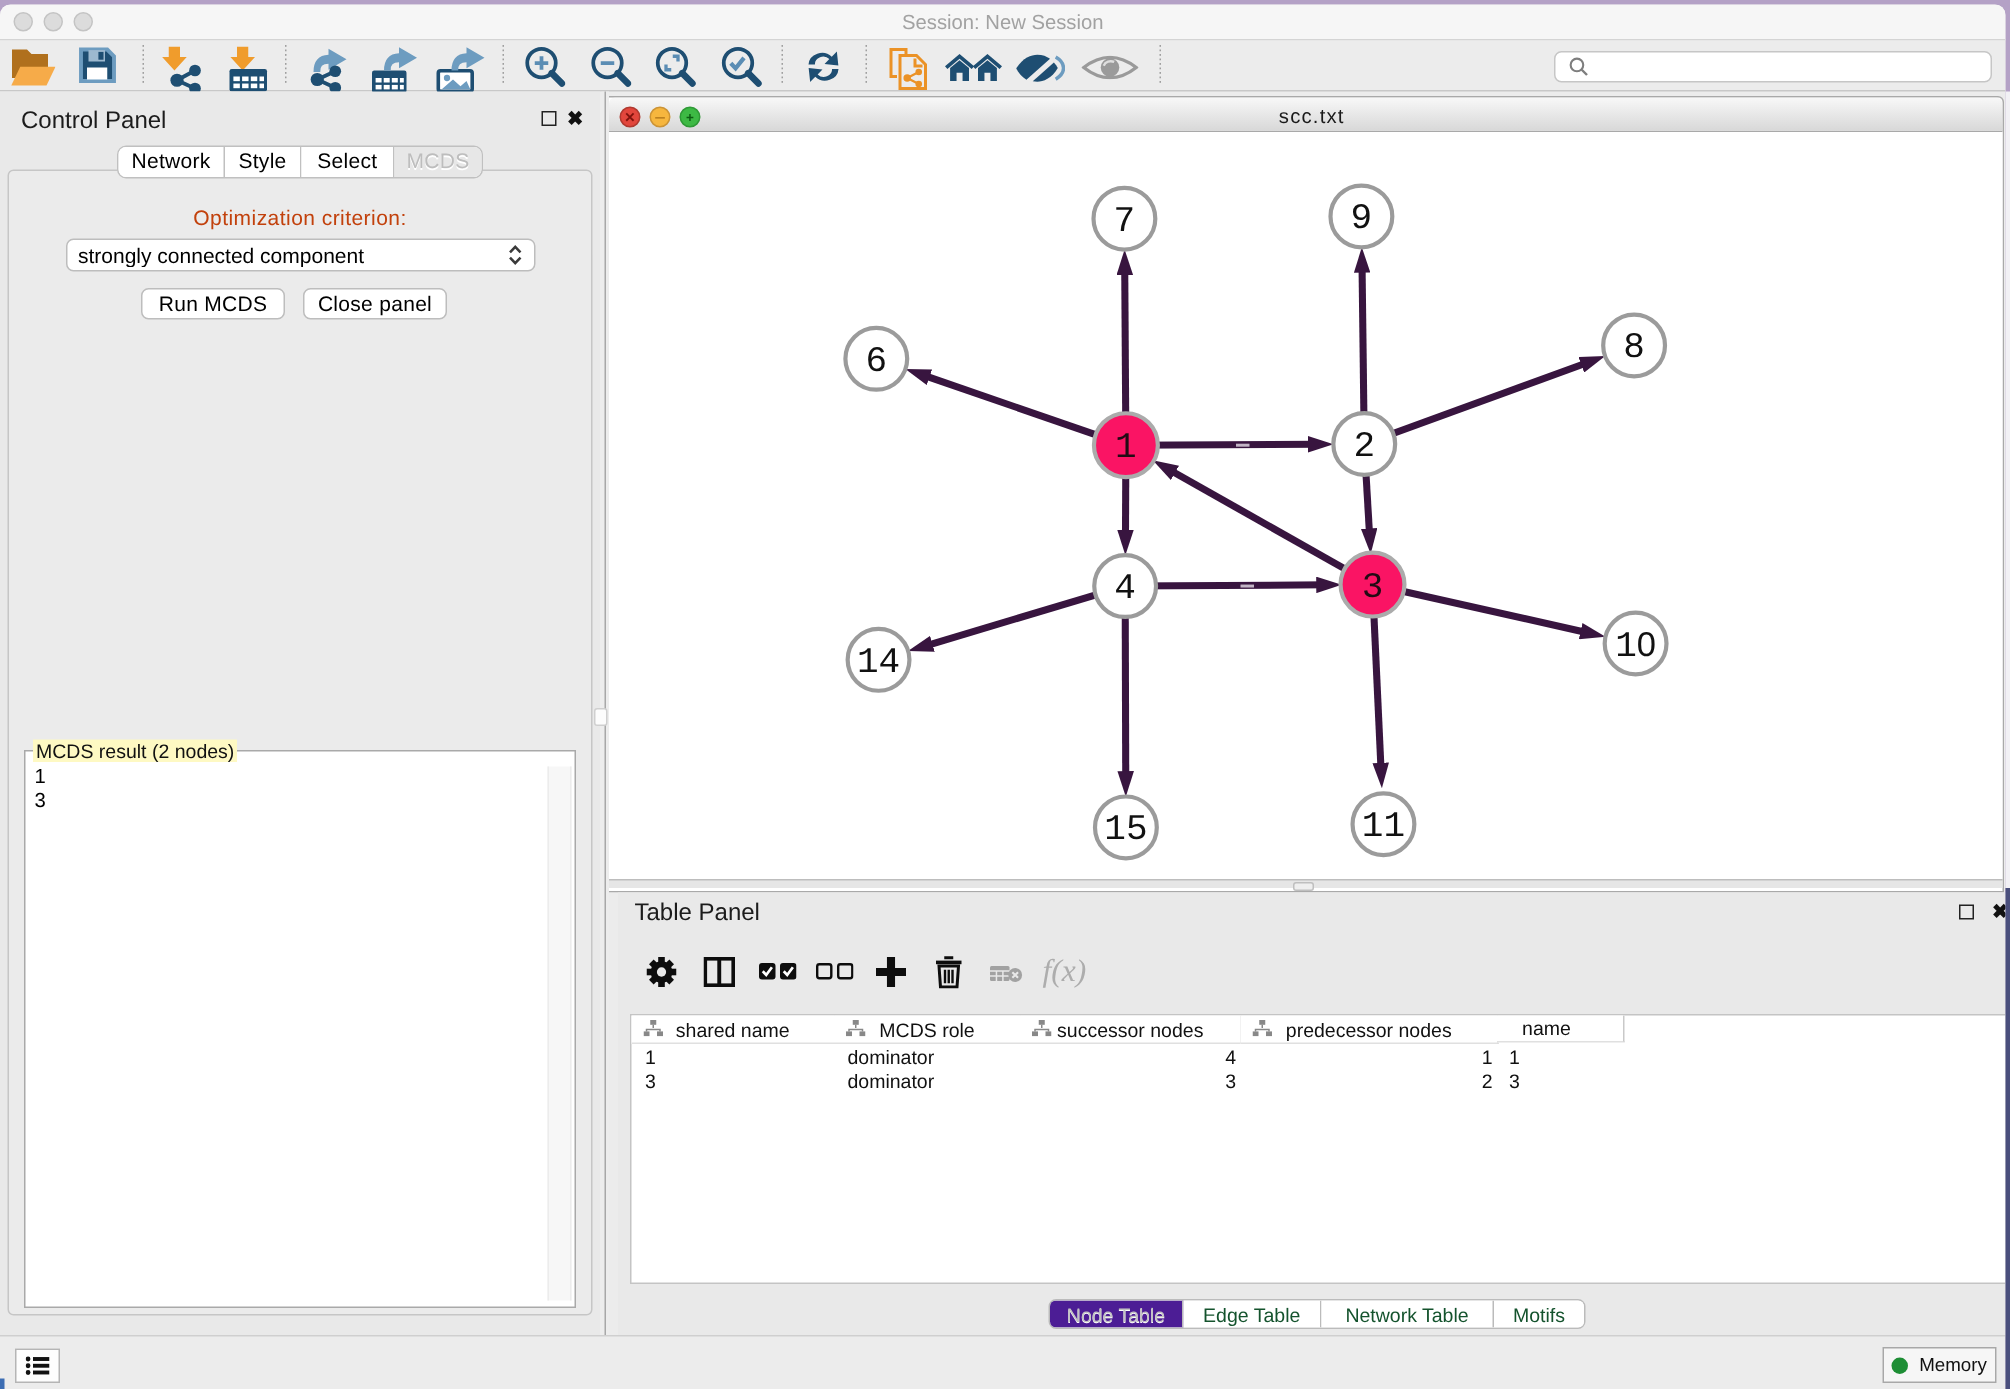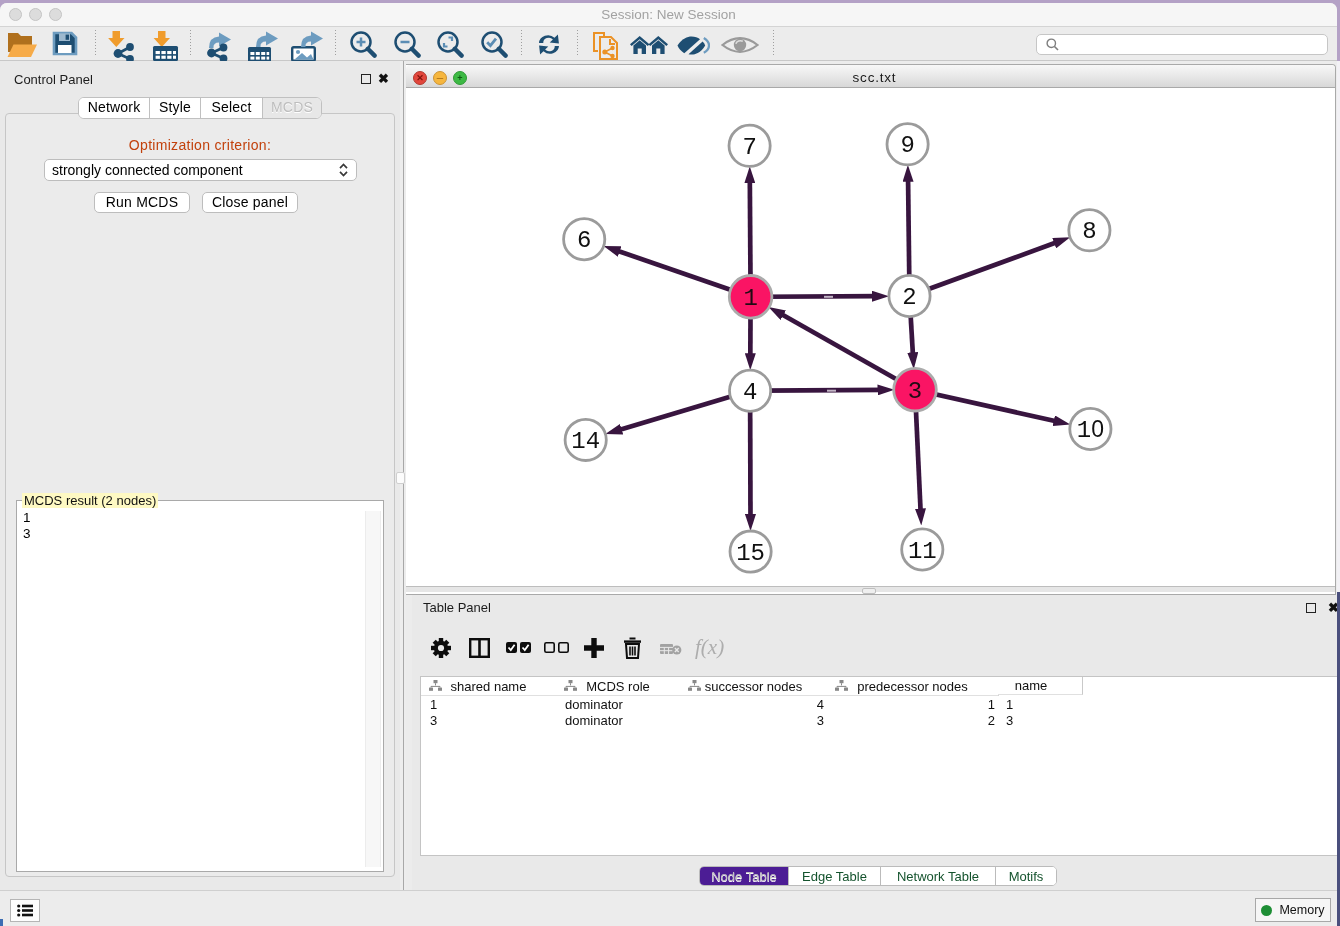--- a/index.html
+++ b/index.html
@@ -9,21 +9,21 @@
   
   #titlebar{position:absolute;left:0;top:0;width:100%;height:23px;background:#f6f6f6;border-bottom:1px solid #d4d4d4;}
   .tl{position:absolute;top:5px;width:11px;height:11px;border-radius:50%;background:#dcdcdc;border:1px solid #c4c4c4;}
   #title{position:absolute;top:4px;left:0;width:100%;text-align:center;font-size:13.5px;color:#a2a2a2;}
   
   #toolbar{position:absolute;left:0;top:24px;width:100%;height:33px;background:#ececec;border-bottom:1px solid #c8c8c8;}
   .sep{position:absolute;top:3px;height:26px;width:1px;background-image:linear-gradient(#9f9f9f 1px,transparent 1px);background-size:1px 3px;}
   #search{position:absolute;left:1036px;top:7px;width:290px;height:19px;background:#fff;border:1px solid #c6c6c6;border-radius:5px;}
   
   #cpanel{position:absolute;left:0;top:58px;width:400px;height:829px;background:#e9e9e9;border-right:1px solid #c2c2c2;}
-  .ph-title{font-size:13px;color:#1c1c1c;}
+  .ph-title{font-size:16px;color:#1c1c1c;}
   .flicon{position:absolute;width:8px;height:8px;border:1.5px solid #222;}
   .xicon{position:absolute;font-size:13px;font-weight:bold;color:#111;line-height:10px;}
   #cp-inner{position:absolute;left:5px;top:52px;width:388px;height:762px;background:#ebebeb;border:1px solid #c6c6c6;border-radius:4px;}
   .tabs{position:absolute;display:flex;height:20px;z-index:5;border:1px solid #c0c0c0;border-radius:6px;overflow:hidden;background:#fff;}
   .tab{font-size:14px;letter-spacing:0.2px;color:#000;background:#fff;display:flex;align-items:center;justify-content:center;border-right:1px solid #c0c0c0;padding-bottom:2px;box-sizing:border-box;}
   .tab:last-child{border-right:none;}
   .tab.gray{background:#e7e7e7;color:#bdbdbd;text-shadow:0 1px 0 #fff;}
   select.crit{position:absolute;left:38px;top:45px;width:313px;height:22px;font-size:14px;font-family:"Liberation Sans",sans-serif;border:1px solid #bdbdbd;border-radius:5px;background:#fff;padding-left:7px;-webkit-appearance:none;appearance:none;color:#000;}
   .btn{position:absolute;height:21px;background:#fff;border:1px solid #bdbdbd;border-radius:5px;font-size:14px;letter-spacing:0.2px;color:#000;display:flex;align-items:center;justify-content:center;padding-bottom:1px;box-sizing:border-box;}
   

